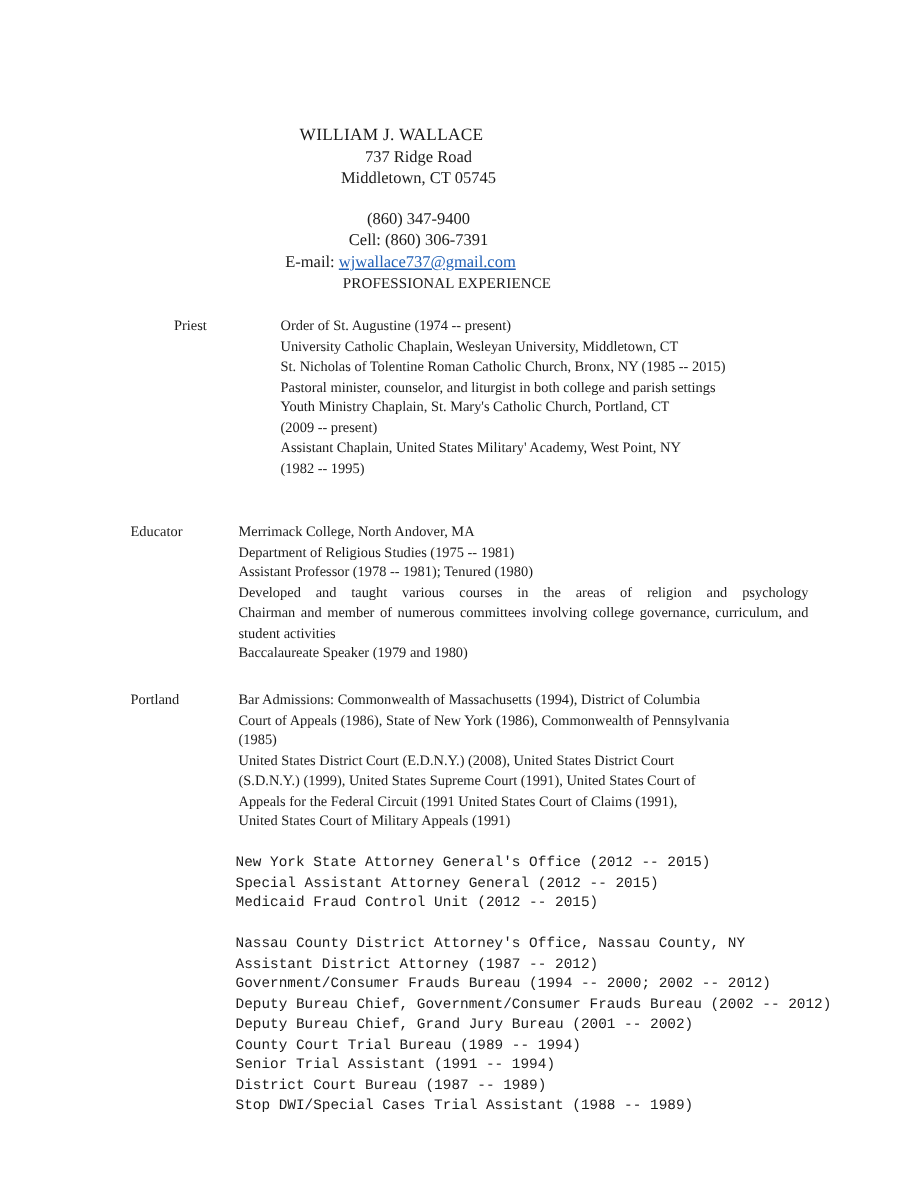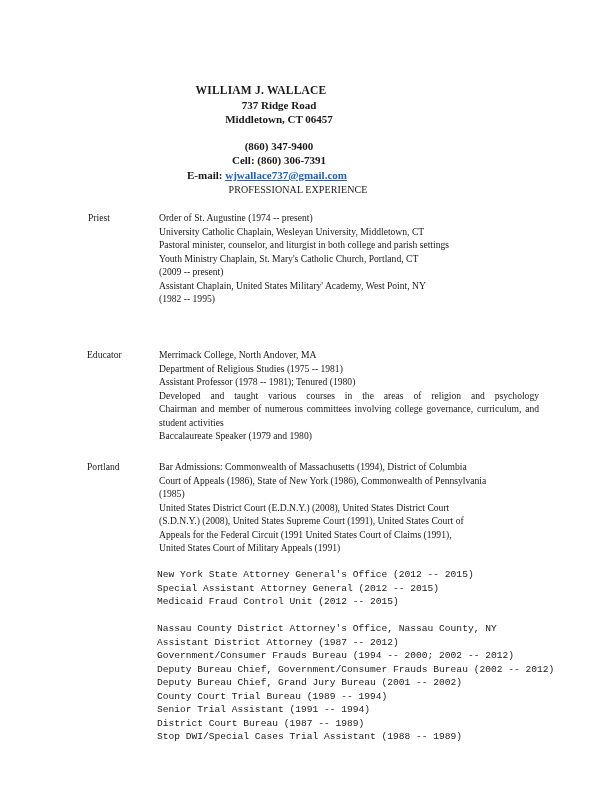--- a/index.html
+++ b/index.html
@@ -3,21 +3,21 @@
 <meta charset="utf-8">
 <style>
   html, body { margin: 0; padding: 0; background: #ffffff; }
   body {
     width: 612px; height: 792px; position: relative; overflow: hidden;
     font-family: "Liberation Serif", "DejaVu Serif", serif;
     color: #1a1a1a;
   }
   .header {
     position: absolute; left: 0; top: 83px; width: 548px;
-    text-align: center; font-size: 11px; line-height: 14.6px; font-weight: bold;
+    text-align: center; font-size: 11px; line-height: 14.6px;
   }
   .header .name { font-size: 11.5px; letter-spacing: 0.2px; margin-left: -26px; }
   .header .line { display: block; }
   .header .addr { margin-left: 10px; }
   .header .city { margin-left: 10px; }
   .header .phone { margin-left: 10px; margin-top: 12px; }
   .header .cell { margin-left: 10px; }
   .header .email { margin-left: -14px; }
   .email-link { color: #1f5fb5; text-decoration: underline; }
   .section-title {
@@ -30,33 +30,34 @@
   .block .content .ln { display: block; white-space: nowrap; }
   .block .content .just { white-space: normal; text-align: justify; text-align-last: left; }
   .group { margin-top: 13.5px; font-family: Liberation Mono, monospace; }
 </style>
 </head>
 <body>
 
 <div class="header">
   <span class="line name">WILLIAM J. WALLACE</span>
   <span class="line addr">737 Ridge Road</span>
-  <span class="line city">Middletown, CT 06457</span>
+  <span class="line city">Middletown, CT 05745</span>
   <span class="line phone">(860) 347-9400</span>
   <span class="line cell">Cell: (860) 306-7391</span>
   <span class="line email"><span>E-mail: </span><a class="email-link">wjwallace737@gmail.com</a></span>
 </div>
 
 <div class="section-title">PROFESSIONAL EXPERIENCE</div>
 
-<div class="block" style="top:211px;">
+<div class="block" style="top:211px;margin-left:28px;">
   <div class="label" style="left:1px;">Priest</div>
   <div class="content">
     <span class="ln">Order of St. Augustine (1974 -- present)</span>
     <span class="ln">University Catholic Chaplain, Wesleyan University, Middletown, CT</span>
+    <span class="ln">St. Nicholas of Tolentine Roman Catholic Church, Bronx, NY (1985 -- 2015)</span>
     <span class="ln">Pastoral minister, counselor, and liturgist in both college and parish settings</span>
     <span class="ln">Youth Ministry Chaplain, St. Mary's Catholic Church, Portland, CT</span>
     <span class="ln">(2009 -- present)</span>
     <span class="ln">Assistant Chaplain, United States Military' Academy, West Point, NY</span>
     <span class="ln">(1982 -- 1995)</span>
   </div>
 </div>
 
 <div class="block" style="top:348px;">
   <div class="label">Educator</div>
@@ -71,21 +72,21 @@
 </div>
 
 <div class="block" style="top:460px;">
   <div class="label">Portland</div>
   <div class="content">
     <div>
       <span class="ln">Bar Admissions: Commonwealth of Massachusetts (1994), District of Columbia</span>
       <span class="ln">Court of Appeals (1986), State of New York (1986), Commonwealth of Pennsylvania</span>
       <span class="ln">(1985)</span>
       <span class="ln">United States District Court (E.D.N.Y.) (2008), United States District Court</span>
-      <span class="ln">(S.D.N.Y.) (2008), United States Supreme Court (1991), United States Court of</span>
+      <span class="ln">(S.D.N.Y.) (1999), United States Supreme Court (1991), United States Court of</span>
       <span class="ln">Appeals for the Federal Circuit (1991 United States Court of Claims (1991),</span>
       <span class="ln">United States Court of Military Appeals (1991)</span>
     </div>
     <div class="group" style="margin-left:-2px;">
       <span class="ln">New York State Attorney General's Office (2012 -- 2015)</span>
       <span class="ln">Special Assistant Attorney General (2012 -- 2015)</span>
       <span class="ln">Medicaid Fraud Control Unit (2012 -- 2015)</span>
     </div>
     <div class="group" style="margin-left:-2px;">
       <span class="ln">Nassau County District Attorney's Office, Nassau County, NY</span>

